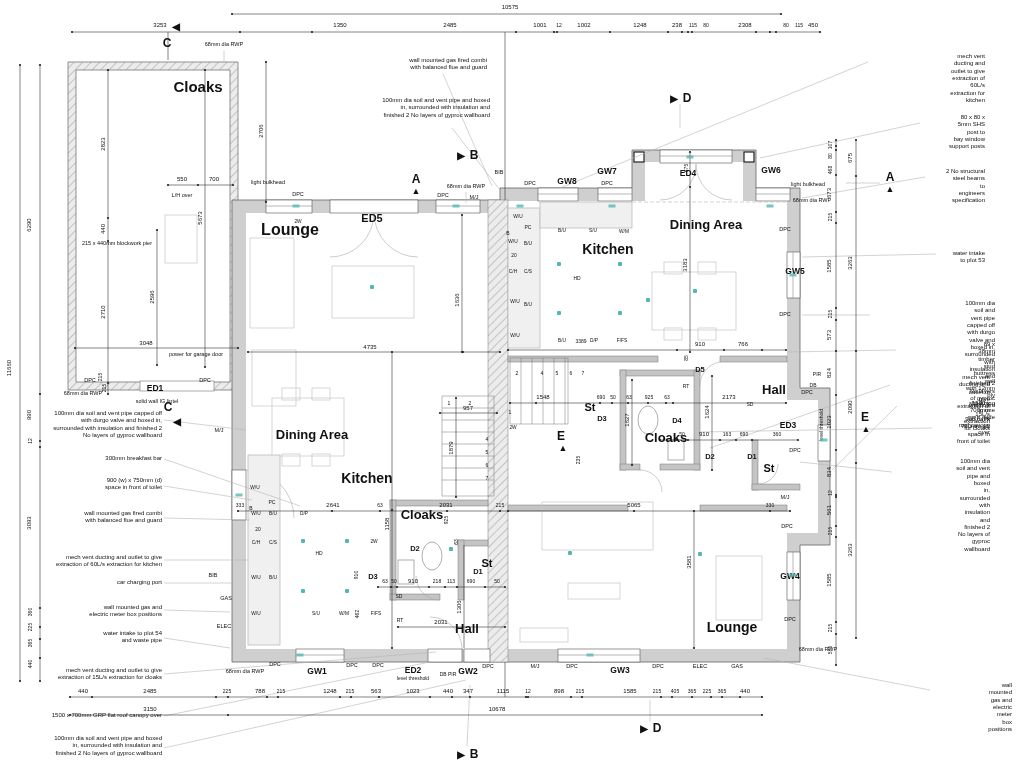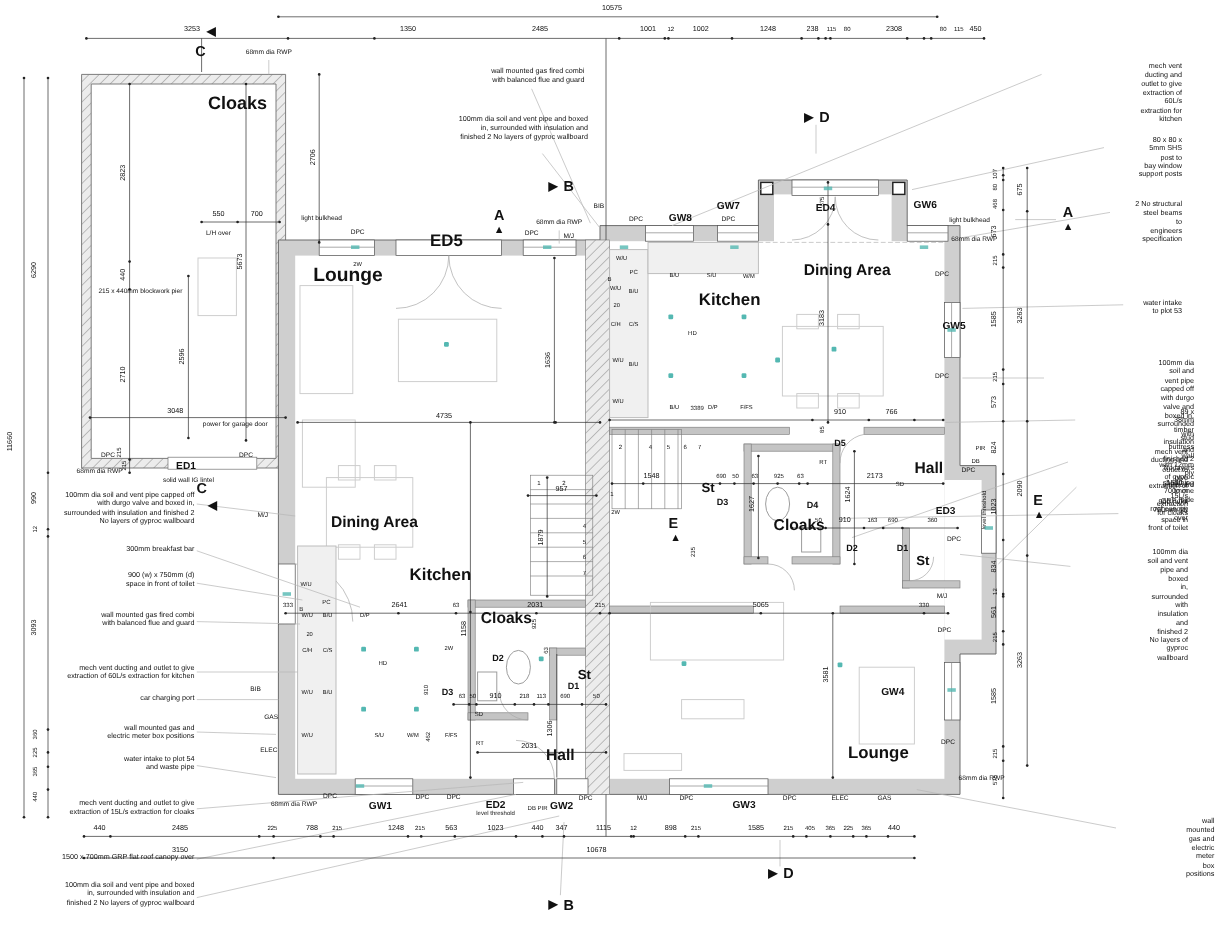--- a/index.html
+++ b/index.html
@@ -385,30 +385,30 @@
       <div class="label" style="font-size: 14px; font-weight: 700; left: 608px; top: 241px; text-align: center; transform: translateX(-50%);">Kitchen</div>
       <div class="label" style="font-size: 13px; font-weight: 700; left: 706px; top: 217px; text-align: center; transform: translateX(-50%);">Dining Area</div>
       <div class="label" style="font-size: 11px; font-weight: 700; left: 590px; top: 401px; text-align: center; transform: translateX(-50%);">St</div>
       <div class="label" style="font-size: 13px; font-weight: 700; left: 666px; top: 430px; text-align: center; transform: translateX(-50%);">Cloaks</div>
       <div class="label" style="font-size: 13px; font-weight: 700; left: 774px; top: 382px; text-align: center; transform: translateX(-50%);">Hall</div>
       <div class="label" style="font-size: 11px; font-weight: 700; left: 769px; top: 462px; text-align: center; transform: translateX(-50%);">St</div>
       <div class="label" style="font-size: 14px; font-weight: 700; left: 732px; top: 619px; text-align: center; transform: translateX(-50%);">Lounge</div>
       <div class="label" style="font-size: 8.5px; font-weight: 700; left: 317px; top: 666px; text-align: center; transform: translateX(-50%);">GW1</div>
       <div class="label" style="font-size: 8.5px; font-weight: 700; left: 468px; top: 666px; text-align: center; transform: translateX(-50%);">GW2</div>
       <div class="label" style="font-size: 8.5px; font-weight: 700; left: 620px; top: 665px; text-align: center; transform: translateX(-50%);">GW3</div>
-      <div class="label" style="font-size: 8.5px; font-weight: 700; left: 744px; top: 571px; text-align: center; transform: translateX(-50%);">GW4</div>
+      <div class="label" style="font-size: 8.5px; font-weight: 700; left: 790px; top: 571px; text-align: center; transform: translateX(-50%);">GW4</div>
       <div class="label" style="font-size: 8.5px; font-weight: 700; left: 795px; top: 266px; text-align: center; transform: translateX(-50%);">GW5</div>
       <div class="label" style="font-size: 8.5px; font-weight: 700; left: 771px; top: 165px; text-align: center; transform: translateX(-50%);">GW6</div>
       <div class="label" style="font-size: 8.5px; font-weight: 700; left: 607px; top: 166px; text-align: center; transform: translateX(-50%);">GW7</div>
       <div class="label" style="font-size: 8.5px; font-weight: 700; left: 567px; top: 176px; text-align: center; transform: translateX(-50%);">GW8</div>
       <div class="label" style="font-size: 8.5px; font-weight: 700; left: 155px; top: 383px; text-align: center; transform: translateX(-50%);">ED1</div>
       <div class="label" style="font-size: 8.5px; font-weight: 700; left: 413px; top: 665px; text-align: center; transform: translateX(-50%);">ED2</div>
       <div class="label" style="font-size: 8.5px; font-weight: 700; left: 788px; top: 420px; text-align: center; transform: translateX(-50%);">ED3</div>
       <div class="label" style="font-size: 8.5px; font-weight: 700; left: 688px; top: 168px; text-align: center; transform: translateX(-50%);">ED4</div>
-      <div class="label" style="font-size: 14px; font-weight: 700; left: 372px; top: 192px; text-align: center; transform: translateX(-50%);">ED5</div>
+      <div class="label" style="font-size: 11px; font-weight: 700; left: 372px; top: 212px; text-align: center; transform: translateX(-50%);">ED5</div>
       <div class="label" style="font-size: 7.5px; font-weight: 700; left: 478px; top: 567px; text-align: center; transform: translateX(-50%);">D1</div>
       <div class="label" style="font-size: 7.5px; font-weight: 700; left: 415px; top: 544px; text-align: center; transform: translateX(-50%);">D2</div>
       <div class="label" style="font-size: 7.5px; font-weight: 700; left: 373px; top: 572px; text-align: center; transform: translateX(-50%);">D3</div>
       <div class="label" style="font-size: 7.5px; font-weight: 700; left: 752px; top: 452px; text-align: center; transform: translateX(-50%);">D1</div>
       <div class="label" style="font-size: 7.5px; font-weight: 700; left: 710px; top: 452px; text-align: center; transform: translateX(-50%);">D2</div>
       <div class="label" style="font-size: 7.5px; font-weight: 700; left: 602px; top: 414px; text-align: center; transform: translateX(-50%);">D3</div>
       <div class="label" style="font-size: 7.5px; font-weight: 700; left: 677px; top: 416px; text-align: center; transform: translateX(-50%);">D4</div>
       <div class="label" style="font-size: 7.5px; font-weight: 700; left: 700px; top: 365px; text-align: center; transform: translateX(-50%);">D5</div>
       <div class="label" style="font-size: 5.5px; left: 90px; top: 377px; text-align: center; transform: translateX(-50%);">DPC</div>
       <div class="label" style="font-size: 5.5px; left: 205px; top: 377px; text-align: center; transform: translateX(-50%);">DPC</div>

